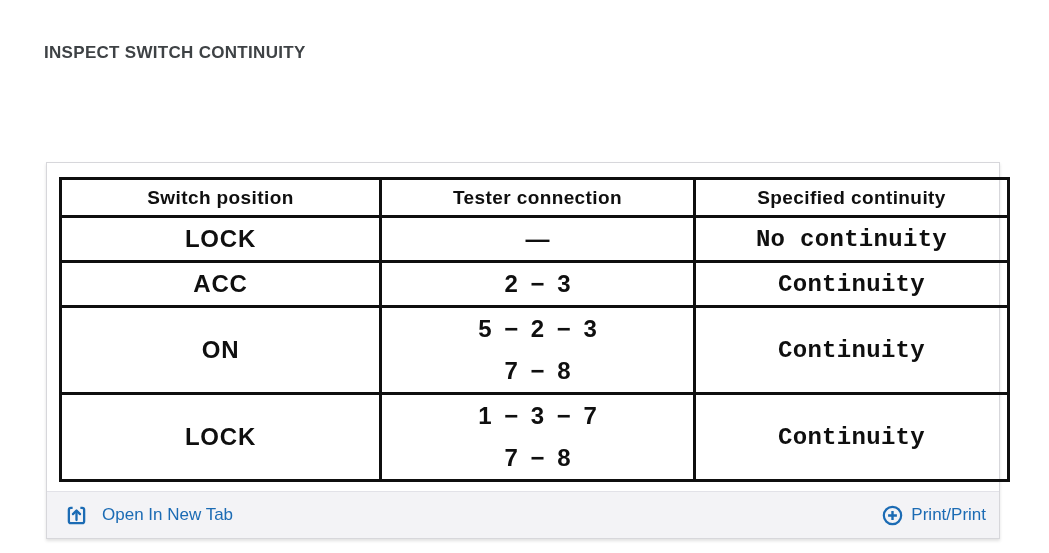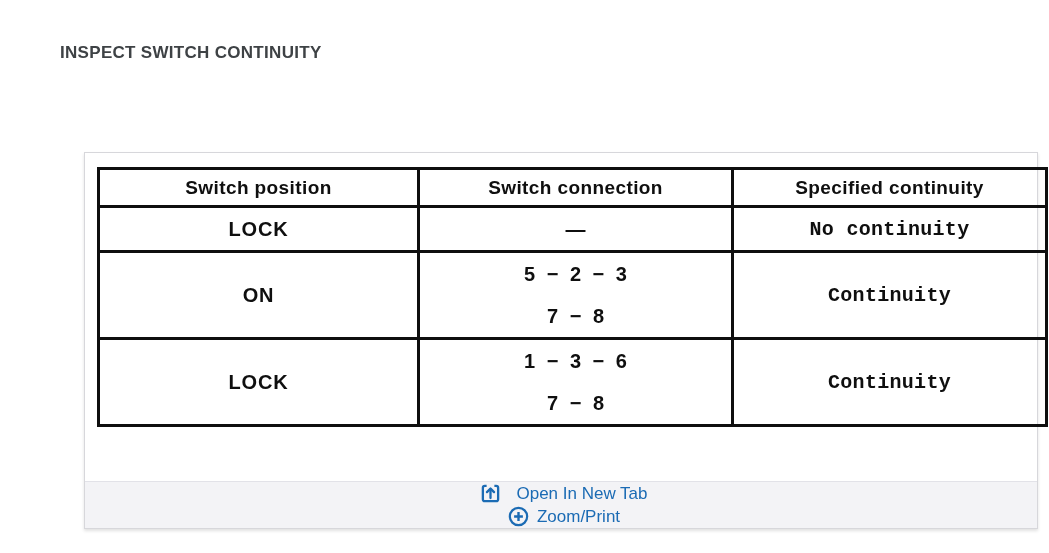--- a/index.html
+++ b/index.html
@@ -12,34 +12,33 @@
   * { margin: 0; padding: 0; box-sizing: border-box; }
   html, body {
     width: 1049px; height: 553px;
     background: #ffffff;
     font-family: "Liberation Sans", sans-serif;
     overflow: hidden;
     position: relative;
   }
   .page-title {
     position: absolute;
-    left: 60px; top: 43px;
+    left: 44px; top: 43px;
     font-size: 17px;
     font-weight: bold;
     letter-spacing: 0.3px;
     color: var(--color-title, #3e4245);
   }
   .card {
     position: absolute;
-    left: 46px; top: 152px;
+    left: 46px; top: 162px;
     width: 954px; height: 377px;
     background: #ffffff;
     border: 1px solid var(--color-card-border, #d7d7db);
     box-shadow: 0 2px 3px rgba(0,0,0,0.12);
-    margin-left: 38px;
   }
   .scan-area {
     position: absolute;
     left: 0; top: 0; right: 0; bottom: 47px;
     background: #ffffff;
   }
   table.continuity {
     border-collapse: collapse;
     table-layout: fixed;
     margin: 14px 0 0 12px;
@@ -53,21 +52,21 @@
     vertical-align: middle;
     font-weight: bold;
     padding: 0;
   }
   table.continuity th {
     height: 38px;
     font-size: 19px;
     letter-spacing: 0.4px;
   }
   table.continuity td {
-    font-size: 20px;
+    font-size: 24px;
   }
   tr.r-lock td  { height: 39px; }
   tr.r-acc td   { height: 39px; }
   tr.r-on td    { height: 82px; }
   tr.r-start td { height: 84px; }
   td.c-pos { letter-spacing: 0.8px; }
   td.c-conn { word-spacing: 6px; }
   .conn-line { line-height: 42px; }
   .conn-line:empty { display: none; }
   td.c-cond {
@@ -79,21 +78,20 @@
   .footer-bar {
     position: absolute;
     left: 0; right: 0; bottom: 0;
     height: 47px;
     background: var(--color-footer-bg, #f3f3f6);
     border-top: 1px solid #e2e2e8;
     display: flex;
     align-items: center;
     justify-content: space-between;
     padding: 0 13px 0 18px;
-    flex-direction: column;
   }
   .toolbar-link {
     display: flex;
     align-items: center;
     text-decoration: none;
     color: var(--color-link, #1b6bb4);
     font-size: 17px;
     cursor: pointer;
   }
   .toolbar-link .lbl { white-space: nowrap; }
@@ -116,45 +114,53 @@
   <div class="scan-area">
     <table class="continuity">
       <colgroup>
         <col style="width:320px">
         <col style="width:314px">
         <col style="width:314px">
       </colgroup>
       <thead>
         <tr>
           <th>Switch position</th>
-          <th>Switch connection</th>
+          <th>Tester connection</th>
           <th>Specified continuity</th>
         </tr>
       </thead>
       <tbody>
         <tr class="r-lock">
           <td class="c-pos">LOCK</td>
           <td class="c-conn">
             <div class="conn-line">—</div>
 
           </td>
           <td class="c-cond">No continuity</td>
         </tr>
+        <tr class="r-acc">
+          <td class="c-pos">ACC</td>
+          <td class="c-conn">
+            <div class="conn-line">2 − 3</div>
+
+          </td>
+          <td class="c-cond">Continuity</td>
+        </tr>
         <tr class="r-on">
           <td class="c-pos">ON</td>
           <td class="c-conn">
             <div class="conn-line">5 − 2 − 3</div>
             <div class="conn-line">7 − 8</div>
           </td>
           <td class="c-cond">Continuity</td>
         </tr>
         <tr class="r-start">
           <td class="c-pos">LOCK</td>
           <td class="c-conn">
-            <div class="conn-line">1 − 3 − 6</div>
+            <div class="conn-line">1 − 3 − 7</div>
             <div class="conn-line">7 − 8</div>
           </td>
           <td class="c-cond">Continuity</td>
         </tr>
       </tbody>
     </table>
   </div>
 
   <div class="footer-bar">
 
@@ -169,17 +175,17 @@
       <span class="lbl">Open In New Tab</span>
     </a>
 
     <a class="toolbar-link link-zoom" href="#">
       <span class="icon-box">
         <svg width="23" height="23" viewBox="0 0 22 22" fill="none" stroke="currentColor">
           <circle cx="11" cy="11" r="8.3" stroke-width="2.1"></circle>
           <path d="M11 6.8 V15.2 M6.8 11 H15.2" stroke-width="2.3"></path>
         </svg>
       </span>
-      <span class="lbl">Zoom/Print</span>
+      <span class="lbl">Print/Print</span>
     </a>
 
   </div>
 </div>
 
 </body></html>

